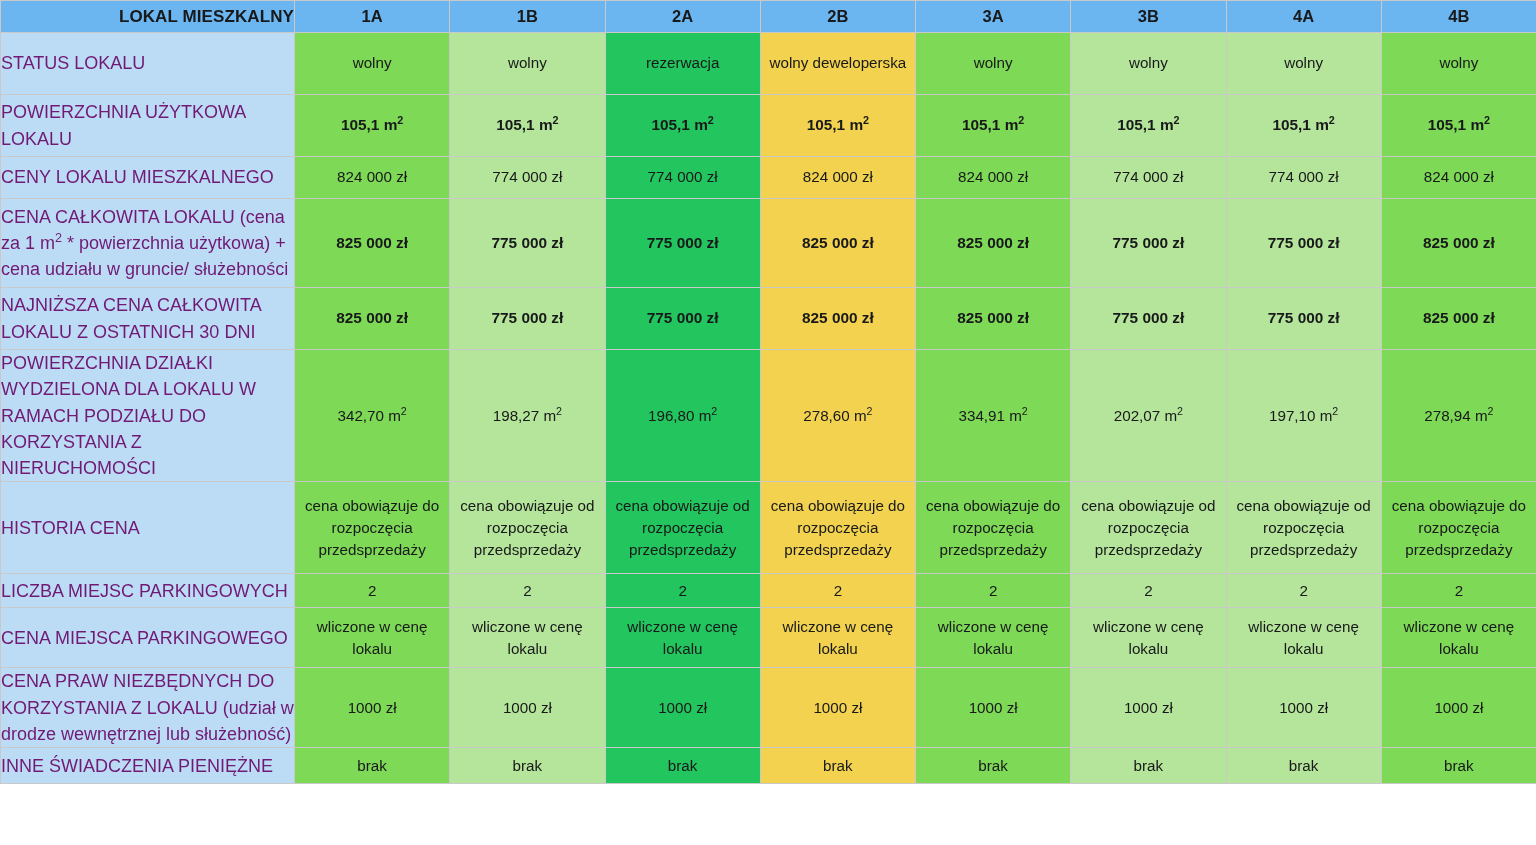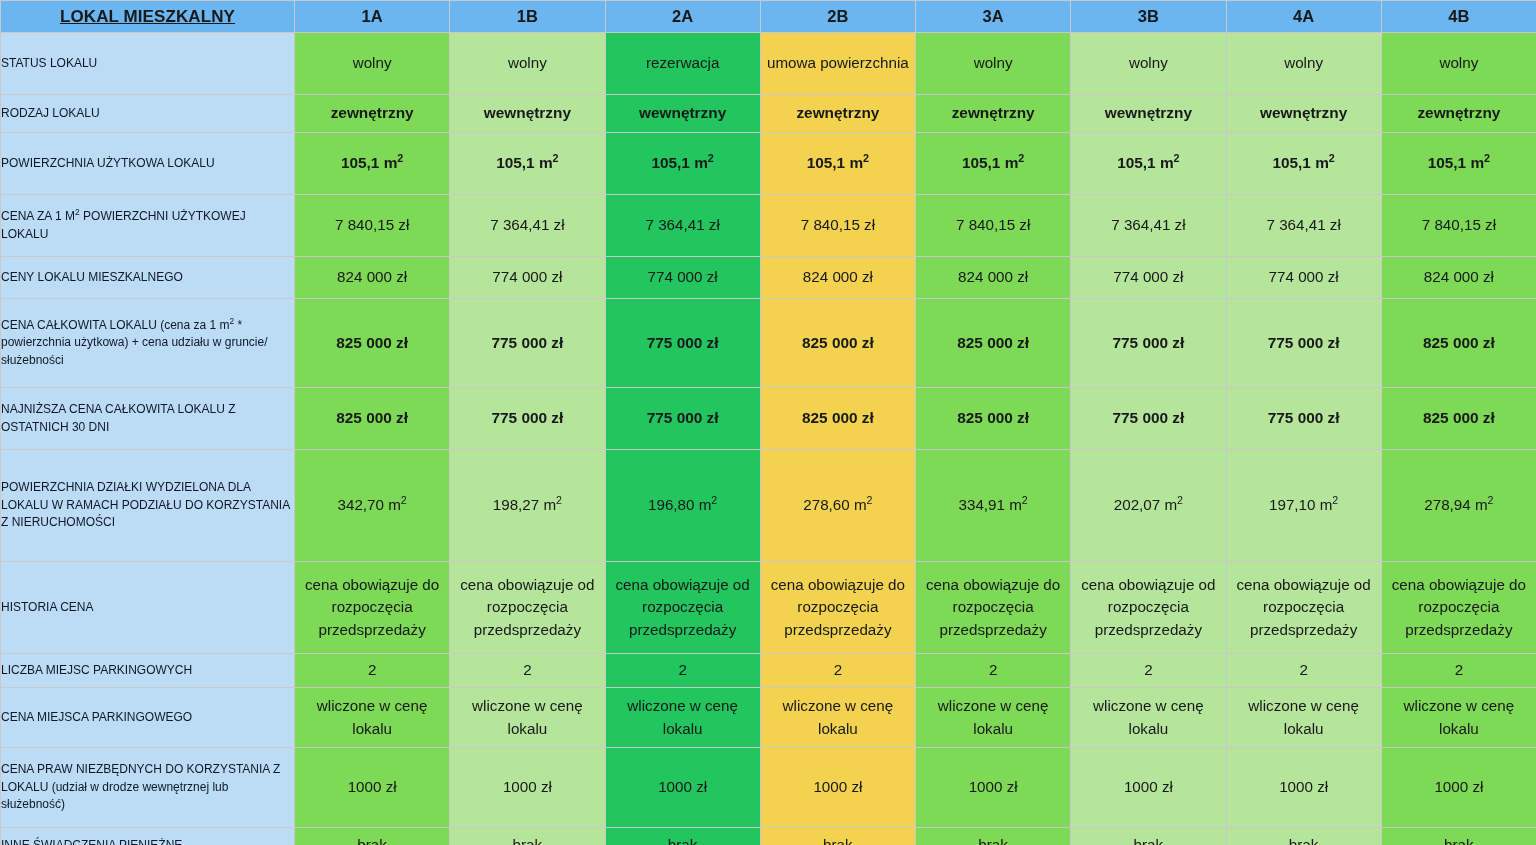--- a/index.html
+++ b/index.html
@@ -38,40 +38,39 @@
   thead th {
     background: #6bb5f0;
     height: 32px;
     font-size: 16.5px;
     font-weight: bold;
     letter-spacing: .1px;
     border-color: #8cc6f2;
     border-bottom: 1px solid #3c3c3c;
   }
   th.head-label {
-    text-align: center;
+    text-align: right;
     padding-left: 10px;
     font-size: 17px;
-    text-decoration: underline;
   }
   th.head-unit {
     text-align: center;
   }
 
   
   td.row-label {
     background: #bcdcf5;
     text-align: left;
     padding: 9px 12px 9px 10px;
-    font-size: 12px;
+    font-size: 18px;
     line-height: 1.46;
     vertical-align: top;
     border-color: #a9cfeb;
     border-left-color: #bcdcf5;
-    color: #0f172a;
+    color: #701a75;
   }
   tr.single-line td.row-label {
     vertical-align: middle;
     padding-top: 6px;
     padding-bottom: 6px;
   }
 
   
   td.cell {
     text-align: center;
@@ -127,59 +126,37 @@
         <th class="head-unit">4A</th>
         <th class="head-unit">4B</th>
       </tr>
   </thead>
   <tbody>
       <tr style="height: 62px;">
         <td class="row-label">STATUS LOKALU</td>
         <td class="cell fill-green-dark first-data">wolny</td>
         <td class="cell fill-green-light">wolny</td>
         <td class="cell fill-yellow">rezerwacja</td>
-        <td class="cell fill-amber">umowa powierzchnia</td>
+        <td class="cell fill-amber">wolny deweloperska</td>
         <td class="cell fill-green-dark">wolny</td>
         <td class="cell fill-green-light">wolny</td>
         <td class="cell fill-green-light">wolny</td>
         <td class="cell fill-green-dark">wolny</td>
-      </tr>
-      <tr class="single-line" style="height: 38px;">
-        <td class="row-label">RODZAJ LOKALU</td>
-        <td class="cell fill-green-dark bold first-data">zewnętrzny</td>
-        <td class="cell fill-green-light bold">wewnętrzny</td>
-        <td class="cell fill-yellow bold">wewnętrzny</td>
-        <td class="cell fill-amber bold">zewnętrzny</td>
-        <td class="cell fill-green-dark bold">zewnętrzny</td>
-        <td class="cell fill-green-light bold">wewnętrzny</td>
-        <td class="cell fill-green-light bold">wewnętrzny</td>
-        <td class="cell fill-green-dark bold">zewnętrzny</td>
       </tr>
       <tr style="height: 62px;">
         <td class="row-label">POWIERZCHNIA UŻYTKOWA LOKALU</td>
         <td class="cell fill-green-dark bold first-data">105,1 m<sup>2</sup></td>
         <td class="cell fill-green-light bold">105,1 m<sup>2</sup></td>
         <td class="cell fill-yellow bold">105,1 m<sup>2</sup></td>
         <td class="cell fill-amber bold">105,1 m<sup>2</sup></td>
         <td class="cell fill-green-dark bold">105,1 m<sup>2</sup></td>
         <td class="cell fill-green-light bold">105,1 m<sup>2</sup></td>
         <td class="cell fill-green-light bold">105,1 m<sup>2</sup></td>
         <td class="cell fill-green-dark bold">105,1 m<sup>2</sup></td>
       </tr>
-      <tr style="height: 62px;">
-        <td class="row-label">CENA ZA 1 M<sup>2</sup> POWIERZCHNI UŻYTKOWEJ LOKALU</td>
-        <td class="cell fill-green-dark first-data">7 840,15 zł</td>
-        <td class="cell fill-green-light">7 364,41 zł</td>
-        <td class="cell fill-yellow">7 364,41 zł</td>
-        <td class="cell fill-amber">7 840,15 zł</td>
-        <td class="cell fill-green-dark">7 840,15 zł</td>
-        <td class="cell fill-green-light">7 364,41 zł</td>
-        <td class="cell fill-green-light">7 364,41 zł</td>
-        <td class="cell fill-green-dark">7 840,15 zł</td>
-      </tr>
       <tr class="single-line" style="height: 42px;">
         <td class="row-label">CENY LOKALU MIESZKALNEGO</td>
         <td class="cell fill-green-dark first-data">824 000 zł</td>
         <td class="cell fill-green-light">774 000 zł</td>
         <td class="cell fill-yellow">774 000 zł</td>
         <td class="cell fill-amber">824 000 zł</td>
         <td class="cell fill-green-dark">824 000 zł</td>
         <td class="cell fill-green-light">774 000 zł</td>
         <td class="cell fill-green-light">774 000 zł</td>
         <td class="cell fill-green-dark">824 000 zł</td>

